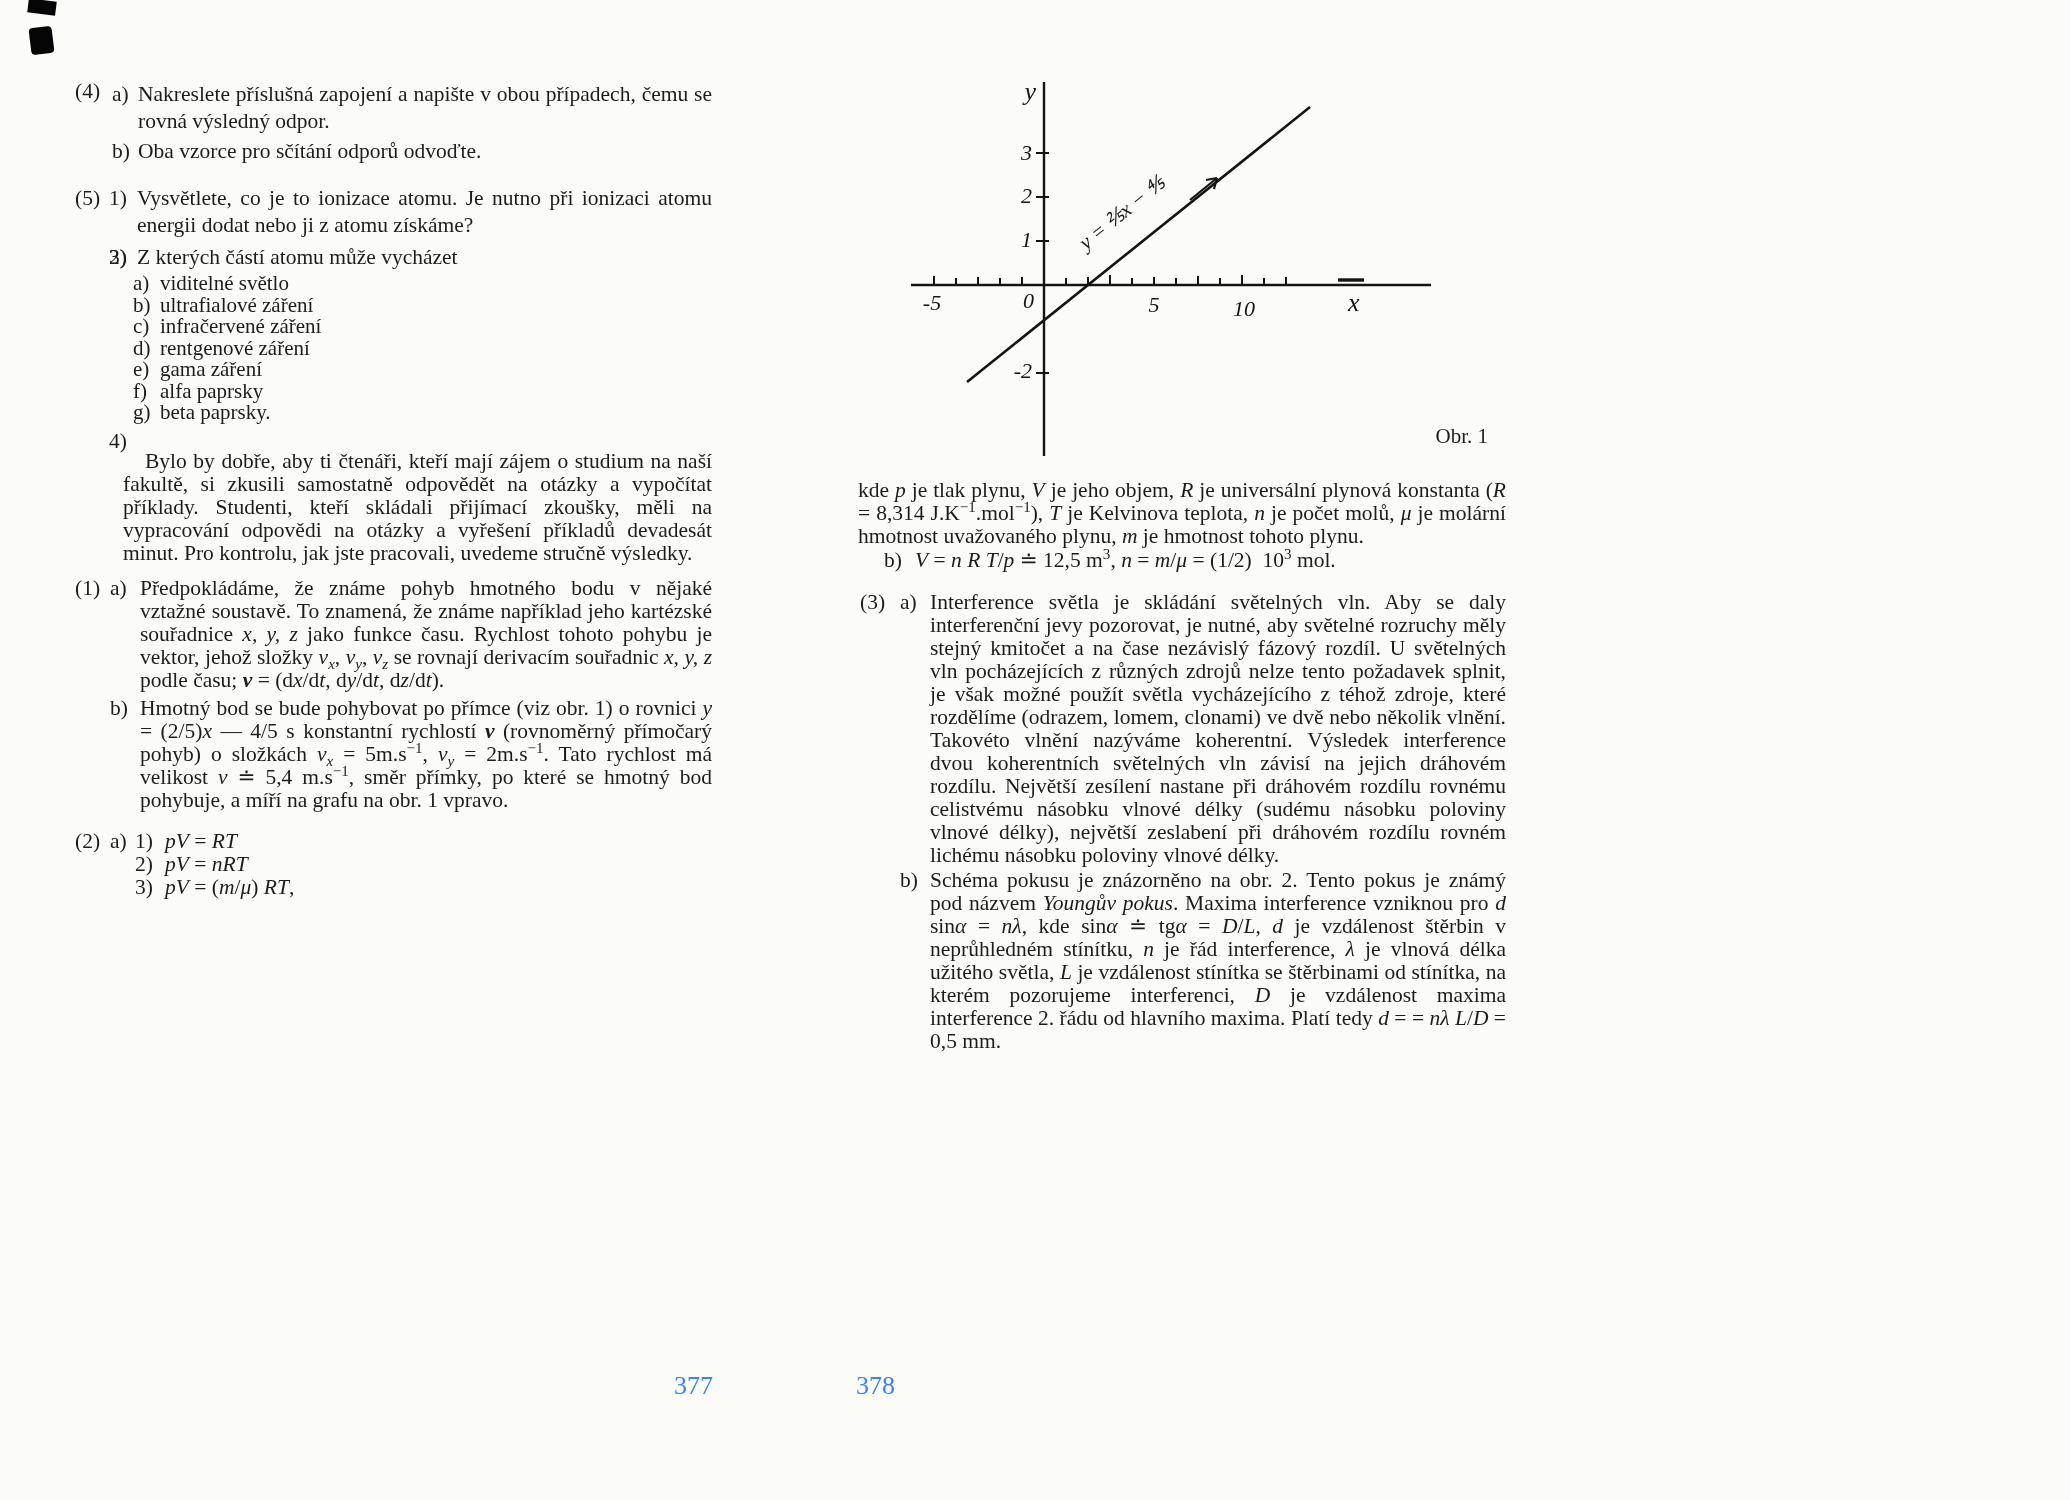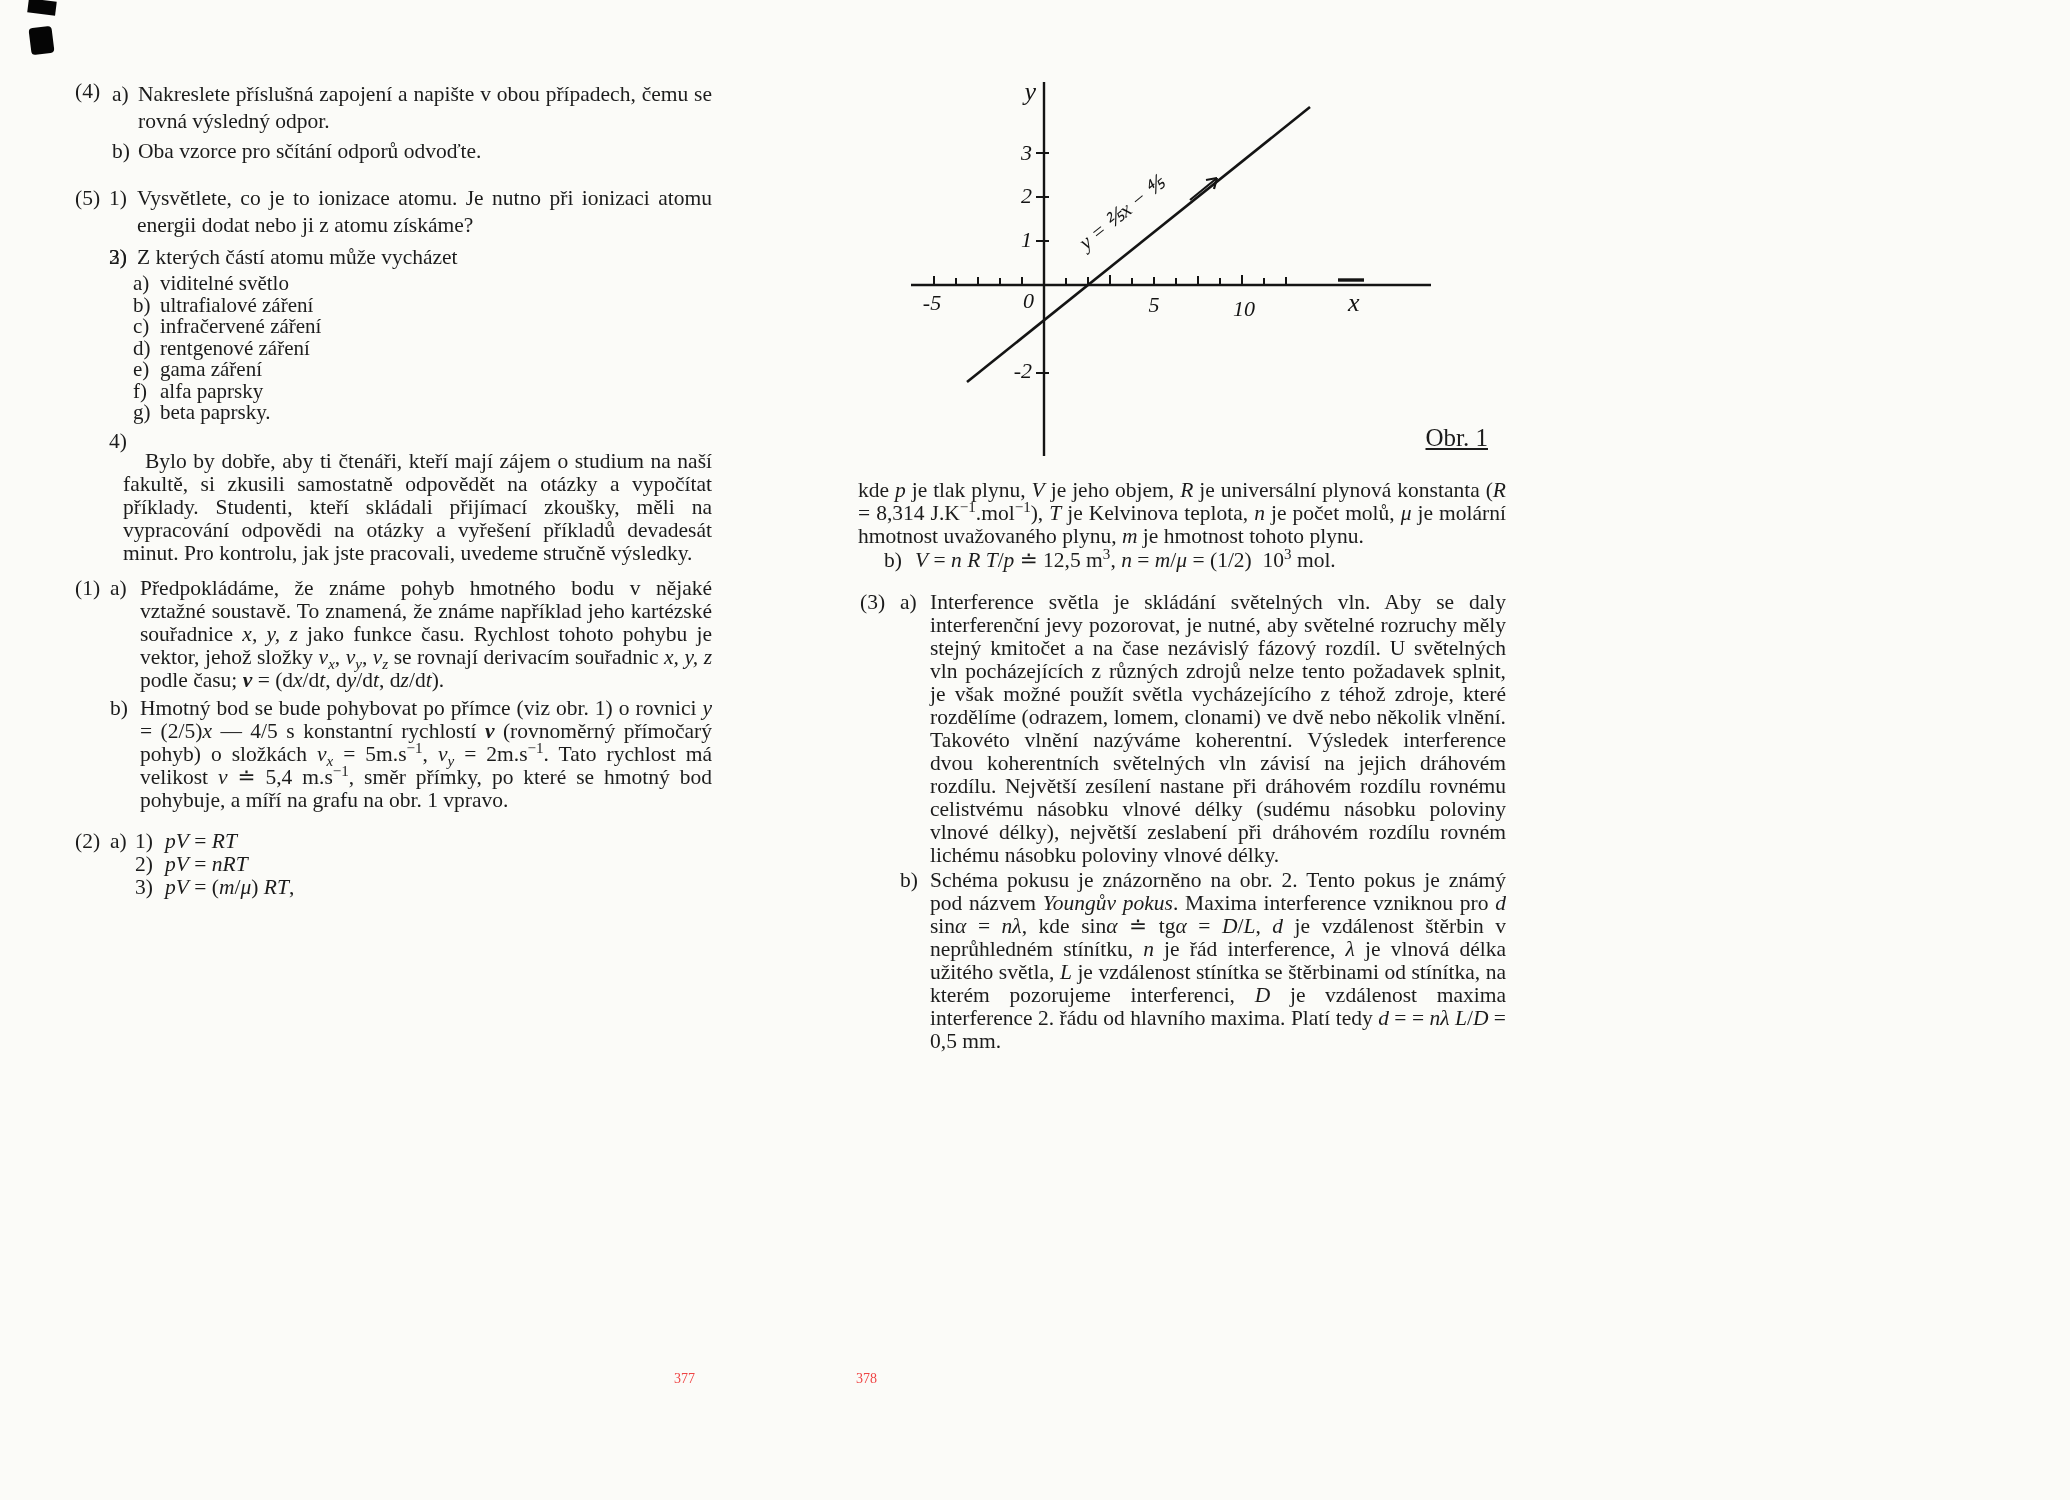--- a/index.html
+++ b/index.html
@@ -12,23 +12,23 @@
   .m{position:absolute;top:0;}
   .q{line-height:27px;}
   .ans{line-height:23px;margin-top:13px;}
   .fline{position:relative;}
   .fline .m{left:-30px;}
   .list-item{font-size:21px;line-height:21.5px;position:relative;padding-left:85px;text-align:left;}
   .list-item .m{left:58px;}
   .indent{text-indent:22px;margin-left:48px;}
   sub,sup{font-size:70%;line-height:0;}
   i{font-style:italic;}
-  .pagenum{position:absolute;font-size:14px;color:#ef4444;}
+  .pagenum{position:absolute;font-size:26px;color:#3b82f6;}
   .fig-wrap{height:396px;position:relative;text-align:left;}
-  .fig-caption{position:absolute;right:18px;top:354px;font-size:25px;text-decoration:underline;}
+  .fig-caption{position:absolute;right:18px;top:354px;font-size:21px;}
   .scan-mark{position:absolute;background:#050505;}
   svg text{font-family:"Liberation Serif",serif;fill:#141414;}
   .ft{font-style:italic;font-size:22px;}
   .ft-big{font-style:italic;font-size:26px;}
   .ft-eq{font-style:italic;font-size:21px;}
 </style>
 </head>
 <body>
 
 <div class="page">

